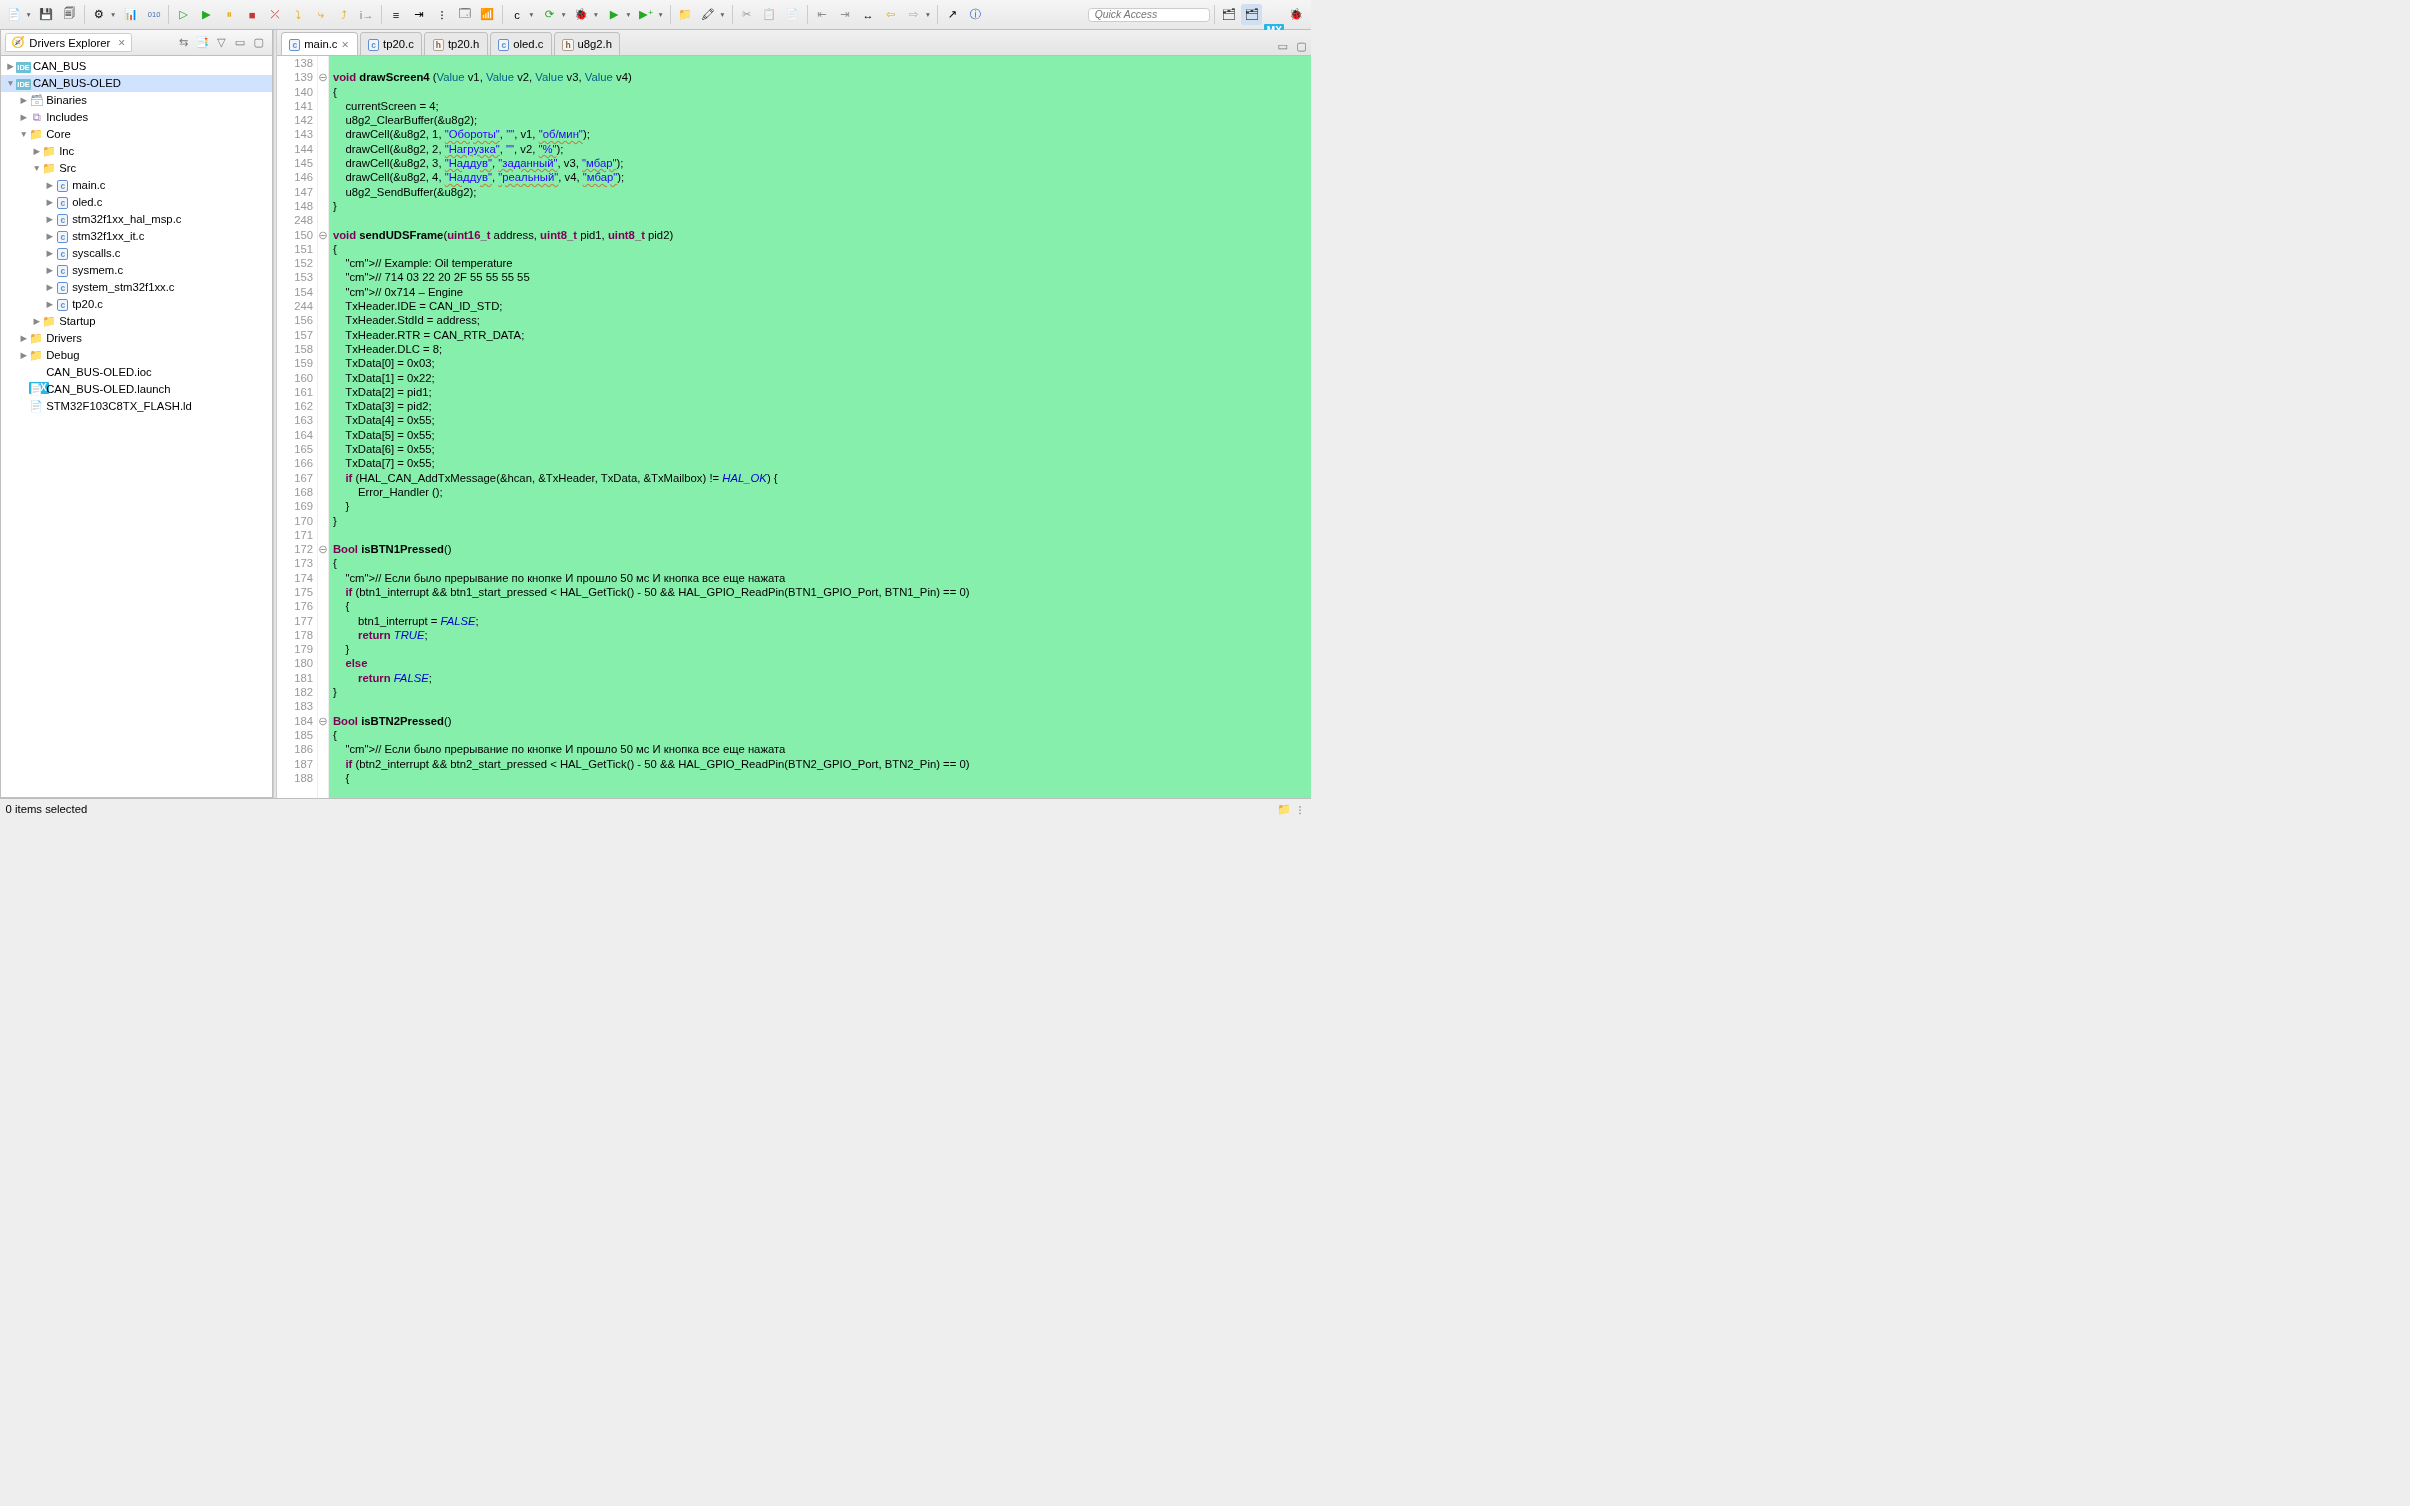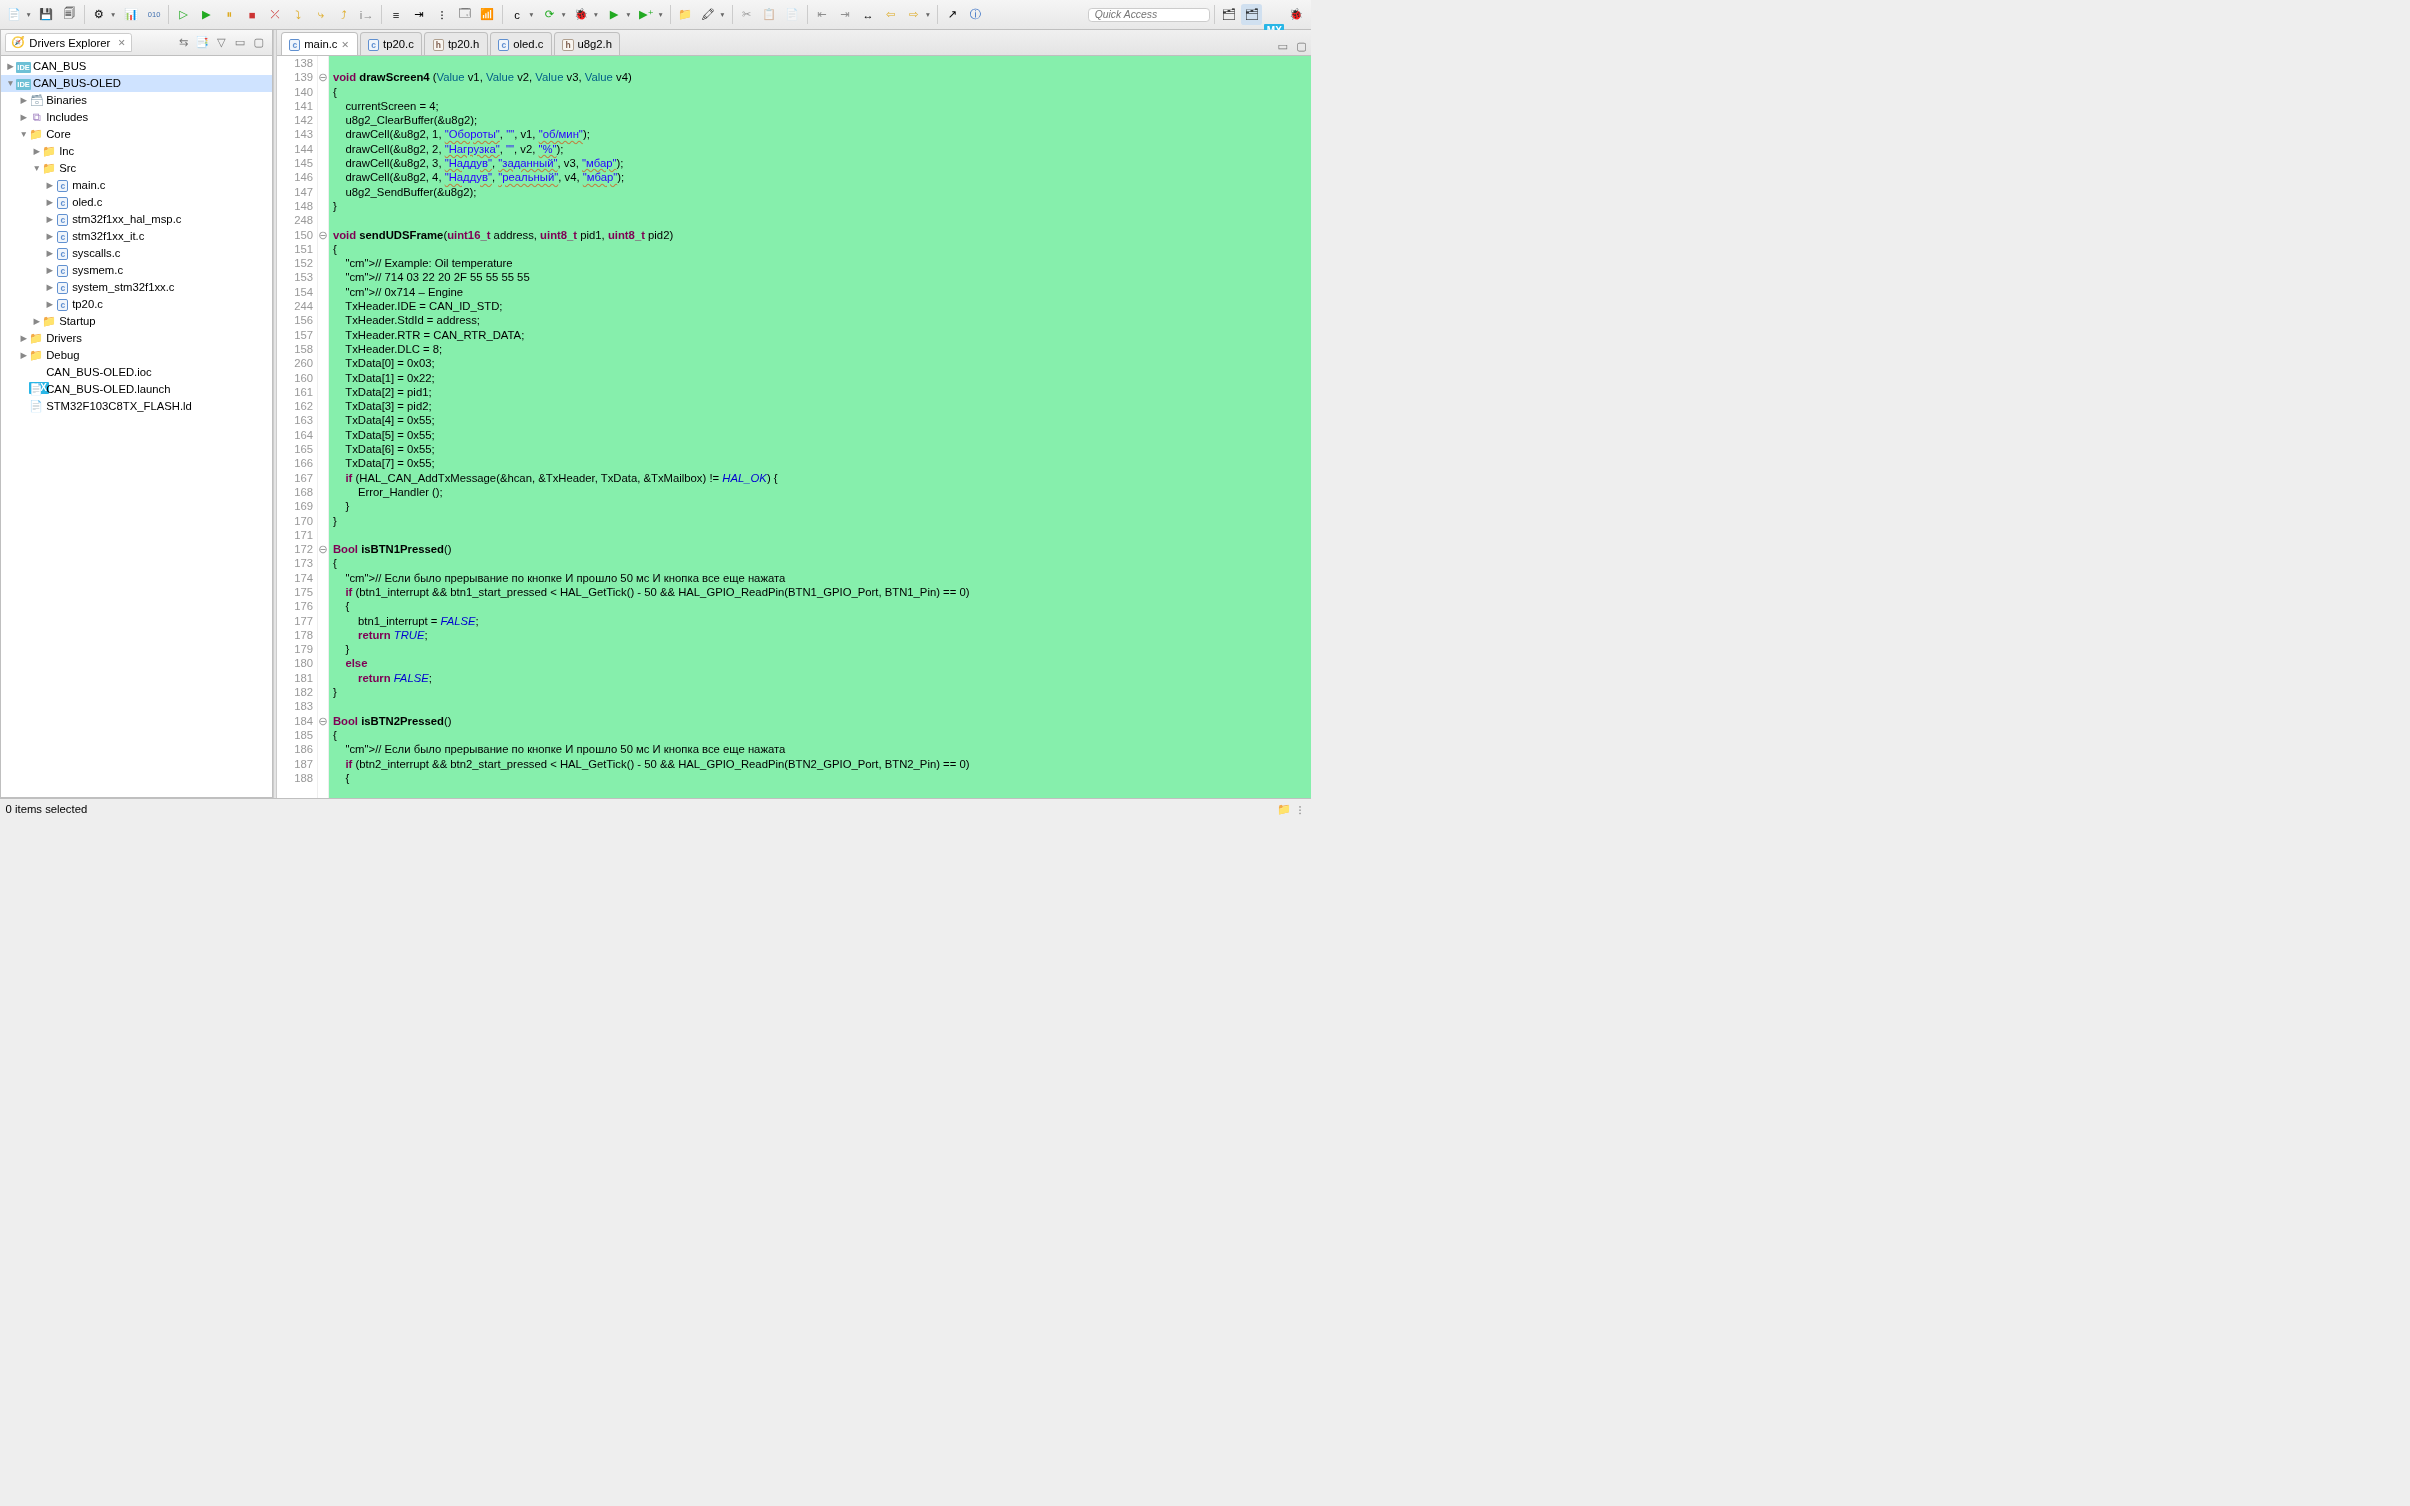--- a/index.html
+++ b/index.html
@@ -306,21 +306,21 @@
             <div class="code-line">248</div>
             <div class="code-line">150</div>
             <div class="code-line">151</div>
             <div class="code-line">152</div>
             <div class="code-line">153</div>
             <div class="code-line">154</div>
             <div class="code-line">244</div>
             <div class="code-line">156</div>
             <div class="code-line">157</div>
             <div class="code-line">158</div>
-            <div class="code-line">260</div>
+            <div class="code-line">159</div>
             <div class="code-line">160</div>
             <div class="code-line">161</div>
             <div class="code-line">162</div>
             <div class="code-line">163</div>
             <div class="code-line">164</div>
             <div class="code-line">165</div>
             <div class="code-line">166</div>
             <div class="code-line">167</div>
             <div class="code-line">168</div>
             <div class="code-line">169</div>

